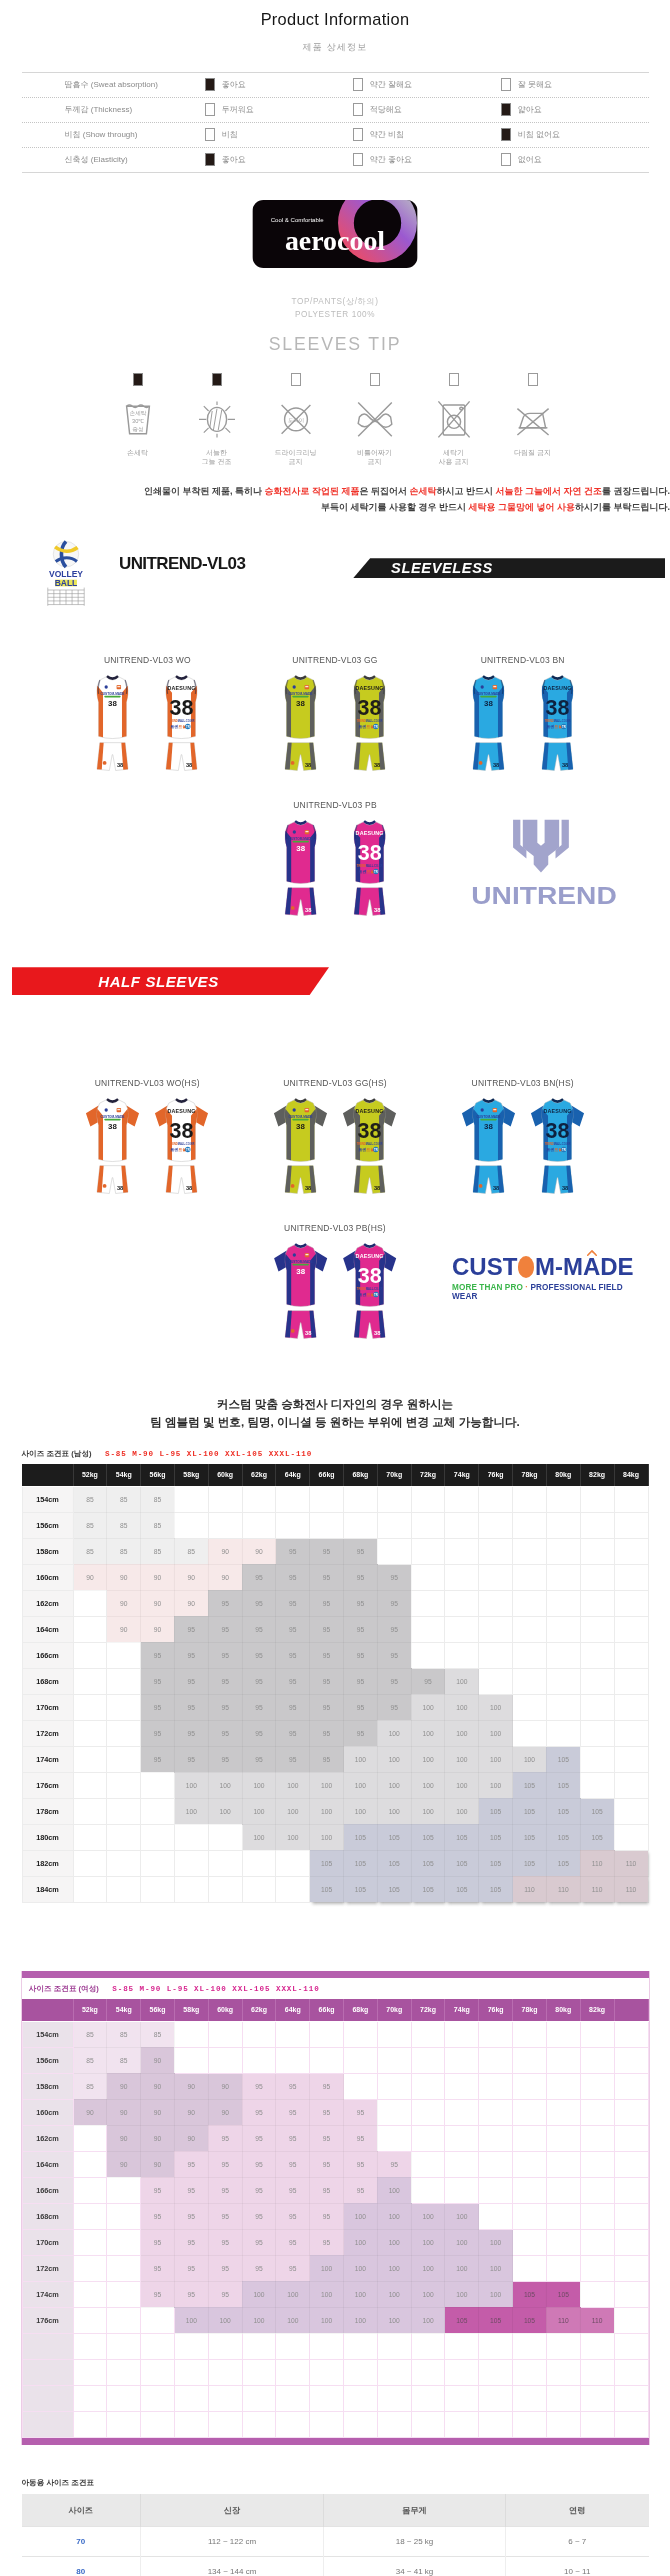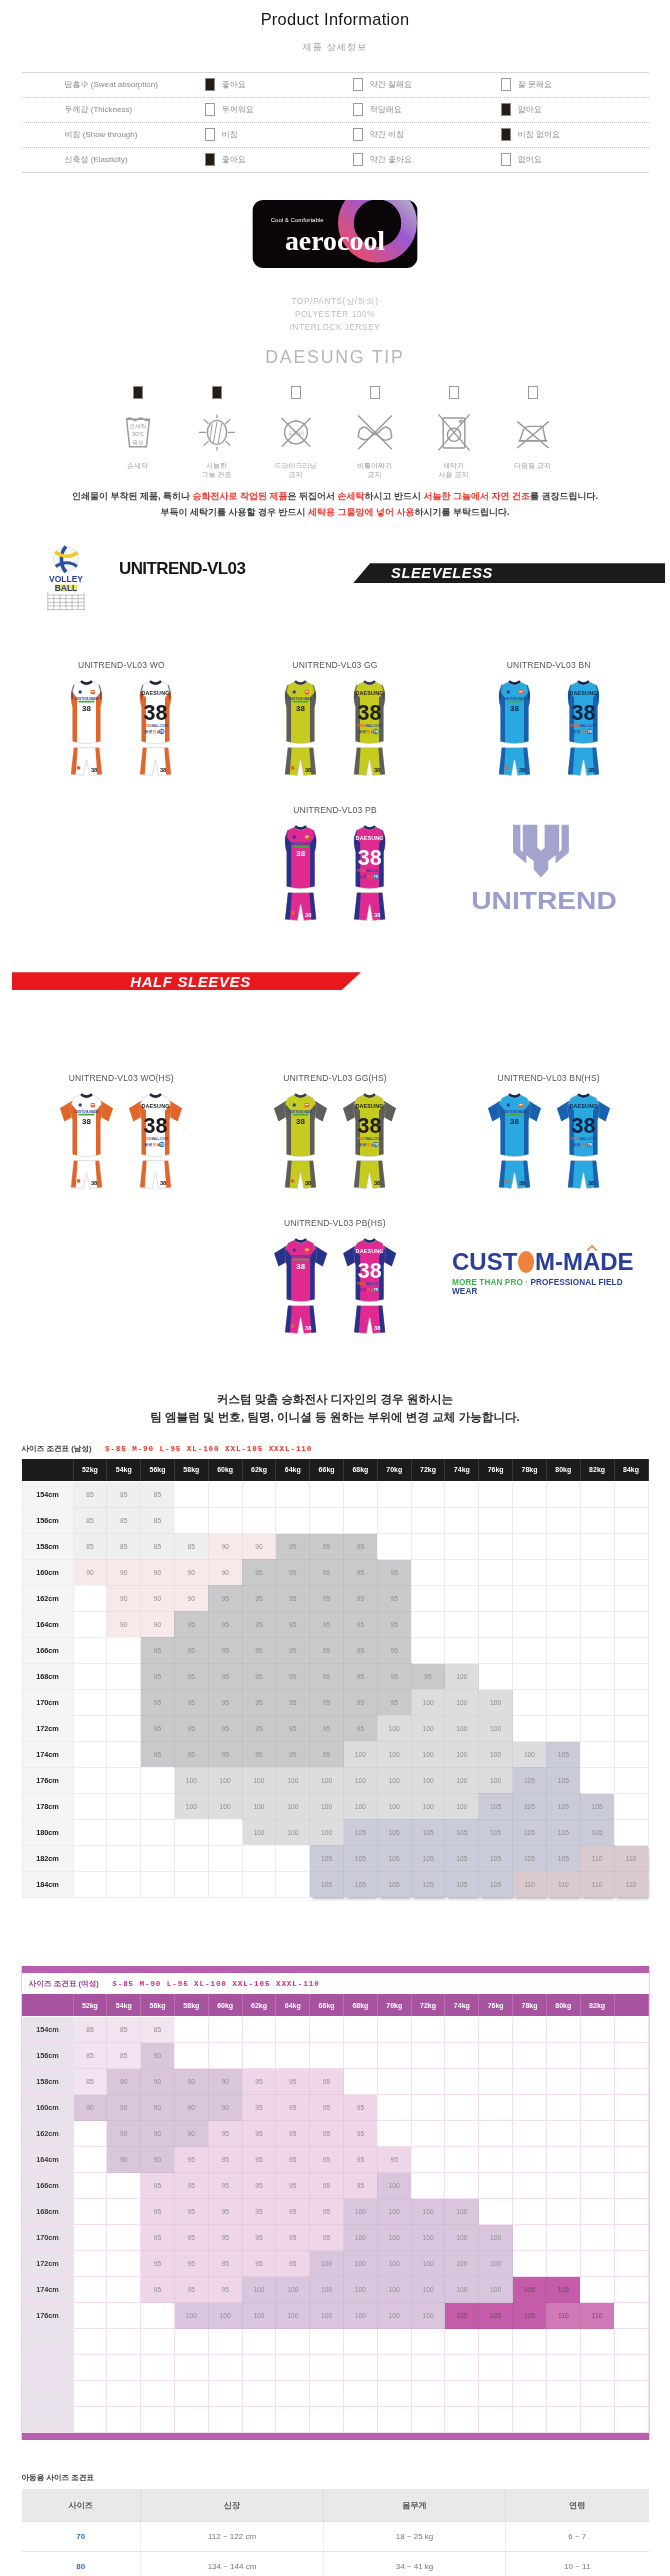--- a/index.html
+++ b/index.html
@@ -19,34 +19,34 @@
   
   .aero{width:166px;height:84px;margin:27px auto 0;position:relative;}
   
   .fabric{margin-top:11px;text-align:center;font-size:8.2px;line-height:1.6;color:#bcbcbc;letter-spacing:0.6px;}
   .washtitle{margin-top:13.4px;text-align:center;font-size:17.7px;color:#b7b7b7;letter-spacing:1.8px;}
   
   .wash-row{margin-top:18px;display:flex;justify-content:center;gap:21px;}
   .wash-item{width:58px;display:flex;flex-direction:column;align-items:center;}
   .wash-item .lbl{margin-top:4.9px;font-size:7px;color:#9a9a9a;text-align:center;line-height:1.35;white-space:pre-line;}
   .wash-item .cbx{margin-bottom:7.3px;}
-  .notice{margin-top:8px;text-align:center;font-size:9px;line-height:1.8;color:#3f3f3f;font-weight:bold;}
+  .notice{margin-top:16px;text-align:right;font-size:9px;line-height:1.8;color:#3f3f3f;font-weight:bold;}
   .notice .red{color:#f0332a;}
   
   .sec-head{position:relative;height:68px;margin-top:24px;}
   .vb-logo{position:absolute;left:38px;top:0;}
   .model-title{position:absolute;left:119px;top:14.6px;font-size:17px;font-weight:bold;color:#181818;letter-spacing:-0.6px;}
   .banner-black{position:absolute;right:4.9px;top:19px;width:312px;height:20px;background:#1b1b1b;
      clip-path:polygon(17px 0,100% 0,100% 100%,0 100%);display:flex;align-items:center;}
   .banner-black span{padding-left:38px;color:#ffffff;font-weight:bold;font-style:italic;font-size:14.6px;letter-spacing:0.6px;}
-  .banner-red{margin:13.4px 0 0 12px;width:317px;height:18px;background:#e8181c;
-     clip-path:polygon(0 0,100% 0,calc(100% - 19.5px) 100%,0 100%);display:flex;align-items:center;justify-content:center;padding-left:32px;}
+  .banner-red{margin:13.4px 0 0 12px;width:317px;height:28px;background:#e8181c;
+     clip-path:polygon(0 0,100% 0,calc(100% - 19.5px) 100%,0 100%);display:flex;align-items:center;justify-content:center;}
   .banner-red span{color:#fff;font-weight:bold;font-style:italic;font-size:15px;letter-spacing:0.6px;padding-right:24px;}
   
-  .triple{display:flex;justify-content:center;gap:80px;margin-top:48px;}
+  .triple{display:flex;justify-content:center;gap:54px;margin-top:48px;}
   .triple.hs{margin-top:83px;}
   .jcol{display:flex;flex-direction:column;align-items:center;}
   .jlabel{font-size:8.5px;color:#555;margin-bottom:9.7px;letter-spacing:0.2px;}
   .jpair{display:flex;gap:3.7px;}
   .pb-row{position:relative;height:154px;margin-top:27px;}
   .pb-row .jcol{position:absolute;left:50%;transform:translateX(-50%);top:0;}
   .ut-logo{position:absolute;left:468px;top:16px;width:152px;text-align:center;}
   .cm-logo{position:absolute;left:452px;top:32px;width:195px;}
   .cm-title{font-size:24px;font-weight:bold;color:#2b3f99;letter-spacing:0;line-height:1;display:flex;align-items:center;}
   .cm-o{display:inline-block;width:16.4px;height:22px;border-radius:50%;background:#f0813c;margin:0 0.6px;}
@@ -189,23 +189,22 @@
       <circle cx="206" cy="38" r="52" fill="none" stroke="url(#rg)" stroke-width="26"></circle>
       <text x="30" y="36" font-size="10" fill="#fff" font-family="Liberation Sans, sans-serif">Cool &amp; Comfortable</text>
       <text x="136" y="82" font-size="46" font-weight="bold" fill="#fff" text-anchor="middle" font-family="Liberation Serif, serif">aerocool</text>
     </g>
   </svg>
 </div>
 
 <div class="fabric">
   <div>TOP/PANTS(상/하의)</div>
   <div>POLYESTER 100%</div>
-  <div>INTERLOCK JERSEY</div>
 </div>
-<div class="washtitle">DAESUNG TIP</div>
+<div class="washtitle">SLEEVES TIP</div>
 
 <div class="wash-row" id="washing-items">
     <div class="wash-item">
       <span class="cbox cbx on"></span>
       <span><svg width="48" height="48" viewBox="0 0 80 80" fill="none" stroke="#9a9a9a" stroke-width="2.4">
           <path d="M21,22 L59,22 L54,68 L26,68 Z"></path>
           <path d="M21,22 q4.8,-4 9.5,0 q4.8,4 9.5,0 q4.8,-4 9.5,0 q4.8,4 9.5,0"></path>
           <text x="40" y="37" font-size="9.5" fill="#9a9a9a" stroke="none" text-anchor="middle" font-family="Liberation Sans, sans-serif">손세탁</text>
           <text x="40" y="50" font-size="9.5" fill="#9a9a9a" stroke="none" text-anchor="middle" font-family="Liberation Sans, sans-serif">30℃</text>
           <text x="40" y="63" font-size="9.5" fill="#9a9a9a" stroke="none" text-anchor="middle" font-family="Liberation Sans, sans-serif">중성</text>

